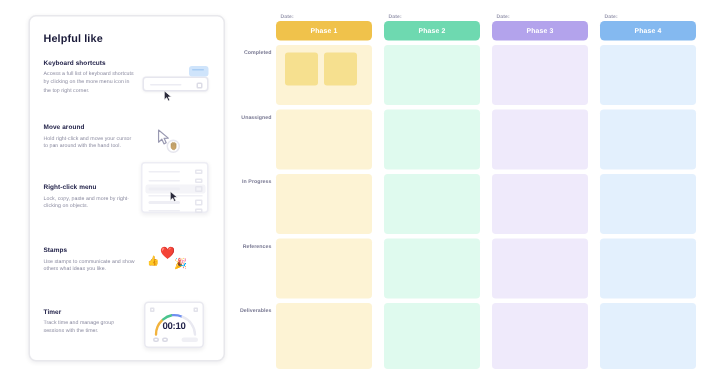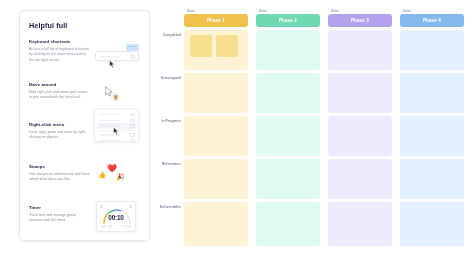--- a/index.html
+++ b/index.html
@@ -109,21 +109,21 @@
   .cell { position: absolute; border-radius: 2.5px; }
   .note { position: absolute; border-radius: 2px; }
 </style>
 </head>
 <body>
 
 <div id="root">
 
   <div class="tips-panel">
 
-    <div class="tips-title">Helpful full</div>
+    <div class="tips-title">Helpful like</div>
 
     <div class="tip" style="height:36px">
       <div class="tip-head">Keyboard shortcuts</div>
       <div class="tip-body">Access a full list of keyboard shortcuts by clicking on the more menu icon in the top right corner.</div>
       <div class="illus" style="left:66px; top:12px;">
         <div class="kb-bar">
           <div class="kb-line"></div>
           <div class="kb-dots"></div>
           <div class="kb-tip">
               <span></span>

